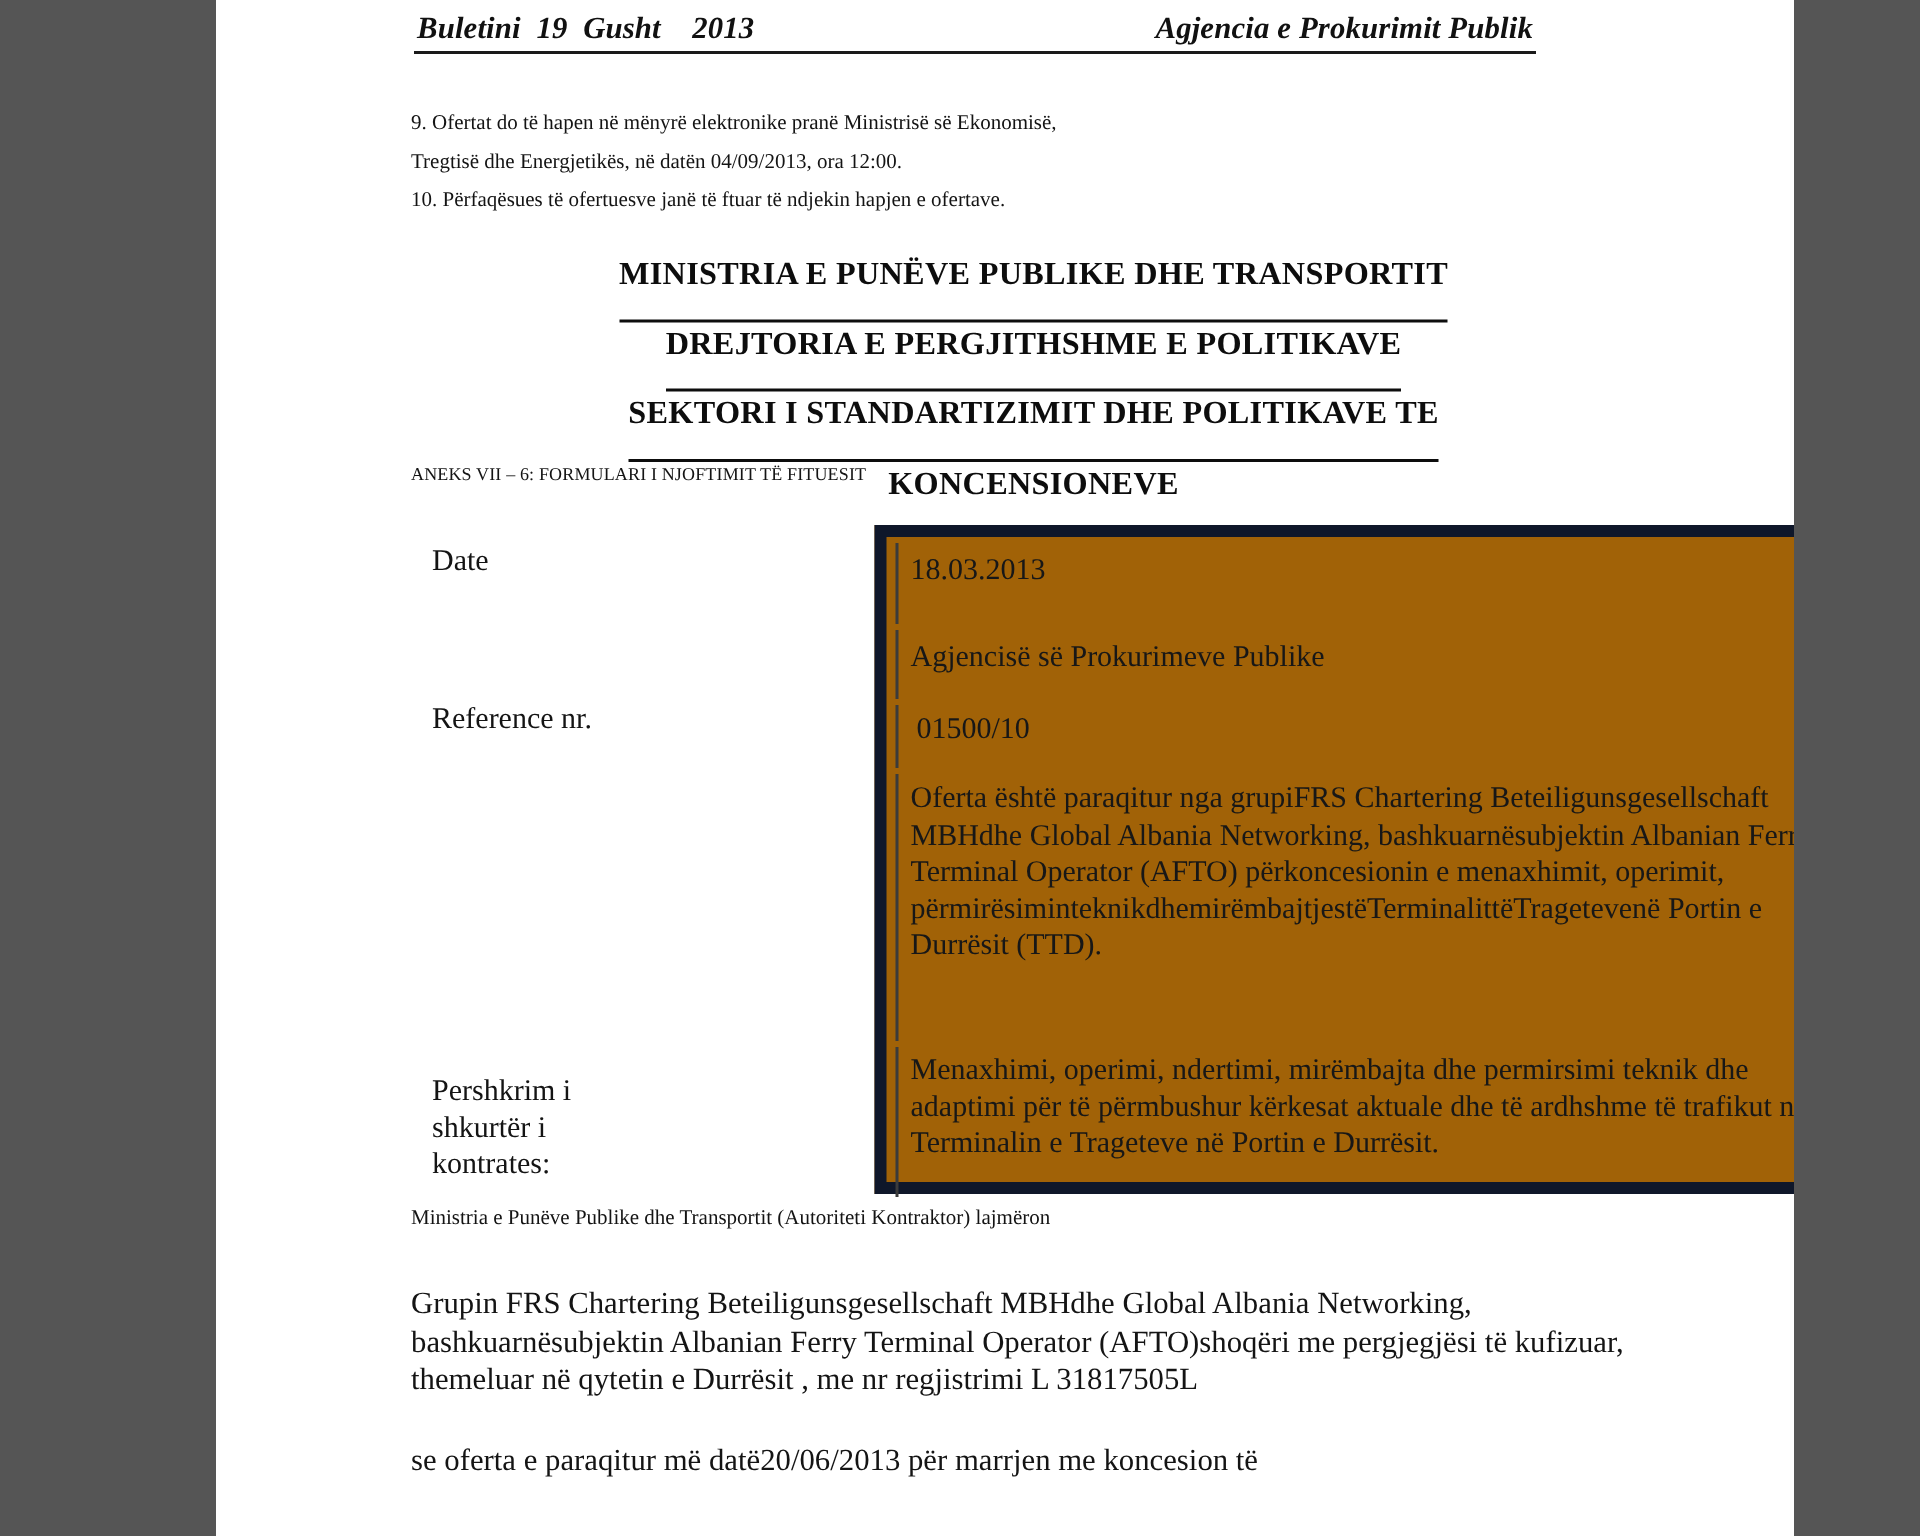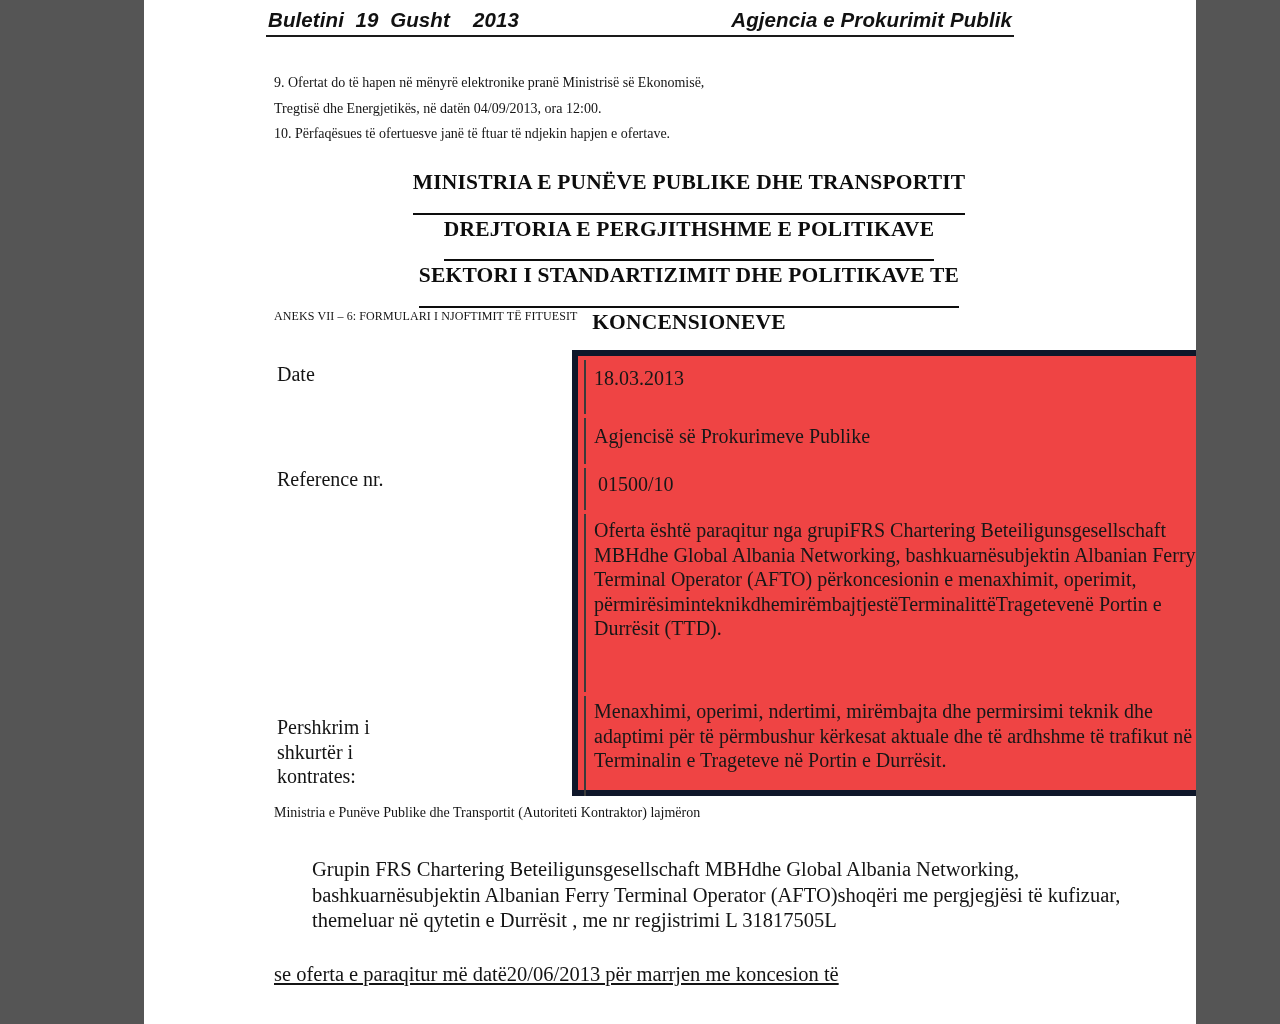--- a/index.html
+++ b/index.html
@@ -20,29 +20,29 @@
     top: 0;
     width: 1052px;
     height: 1024px;
     background: #ffffff;
     overflow: hidden;
   }
 
   
   #doc-header {
     position: absolute;
-    left: 122px;
+    left: 132px;
     top: 8px;
     width: 748px;
     border-bottom: 2px solid #1a1a1a;
     padding-bottom: 3px;
     display: flex;
     justify-content: space-between;
     align-items: flex-start;
-    font-family: Liberation Sans, sans-serif;
+    font-family: Liberation Serif, serif;
     font-weight: bold;
     font-style: italic;
     font-size: 20.5px;
     letter-spacing: 0.1px;
     color: #111111;
     white-space: pre;
   }
   #doc-header .hdr-left { padding-left: 2px; }
   #doc-header .hdr-right { padding-right: 2px; }
 
@@ -86,21 +86,21 @@
     width: 830px;
     font-size: 12px;
     line-height: 25px;
     color: #141414;
     letter-spacing: 0.1px;
   }
 
   
   #form-table {
     position: absolute;
-    left: 133px;
+    left: 144px;
     top: 350px;
     width: 940px;
     height: 446px;
   }
   #form-labels {
     position: absolute;
     left: 0;
     top: 0;
     width: 150px;
     height: 100%;
@@ -116,22 +116,22 @@
   #label-date      { top: 12px; }
   #label-reference { top: 117px; }
   #label-pershkrim { top: 365px; }
 
   #form-box {
     position: absolute;
     left: 295px;
     top: 0;
     width: 658px;
     height: 446px;
-    background: #ef4444;
-    border: 6px solid #0f172a;
+    background: #a16207;
+    border: 8px solid #0f172a;
     box-sizing: border-box;
   }
   .form-value {
     position: absolute;
     left: 16px;
     right: 8px;
     font-size: 20px;
     line-height: 24.5px;
     color: #171717;
   }
@@ -150,23 +150,23 @@
   }
   #divider-1 { top: 4px;   height: 54px; }
   #divider-2 { top: 62px;  height: 46px; }
   #divider-3 { top: 112px; height: 42px; }
   #divider-4 { top: 158px; height: 178px; }
   #divider-5 { top: 340px; height: 100px; }
 
   #closing-blocks { top: 800px; }
 
   #grupin-block  { position: absolute; left: 130px; top: 857px; width: 830px;
-                   font-size: 20.5px; line-height: 25.5px; color: #141414; margin-left: 38px; }
+                   font-size: 20.5px; line-height: 25.5px; color: #141414; }
   #oferta-date-block { position: absolute; left: 130px; top: 962px; width: 830px;
-                   font-size: 20.5px; line-height: 25.5px; color: #141414; text-decoration: underline; }
+                   font-size: 20.5px; line-height: 25.5px; color: #141414; }
 </style>
 </head>
 <body>
 
 <div id="page">
 
   <div id="doc-header">
     <span class="hdr-left">Buletini  19  Gusht    2013</span>
     <span class="hdr-right">Agjencia e Prokurimit Publik</span>
   </div>

